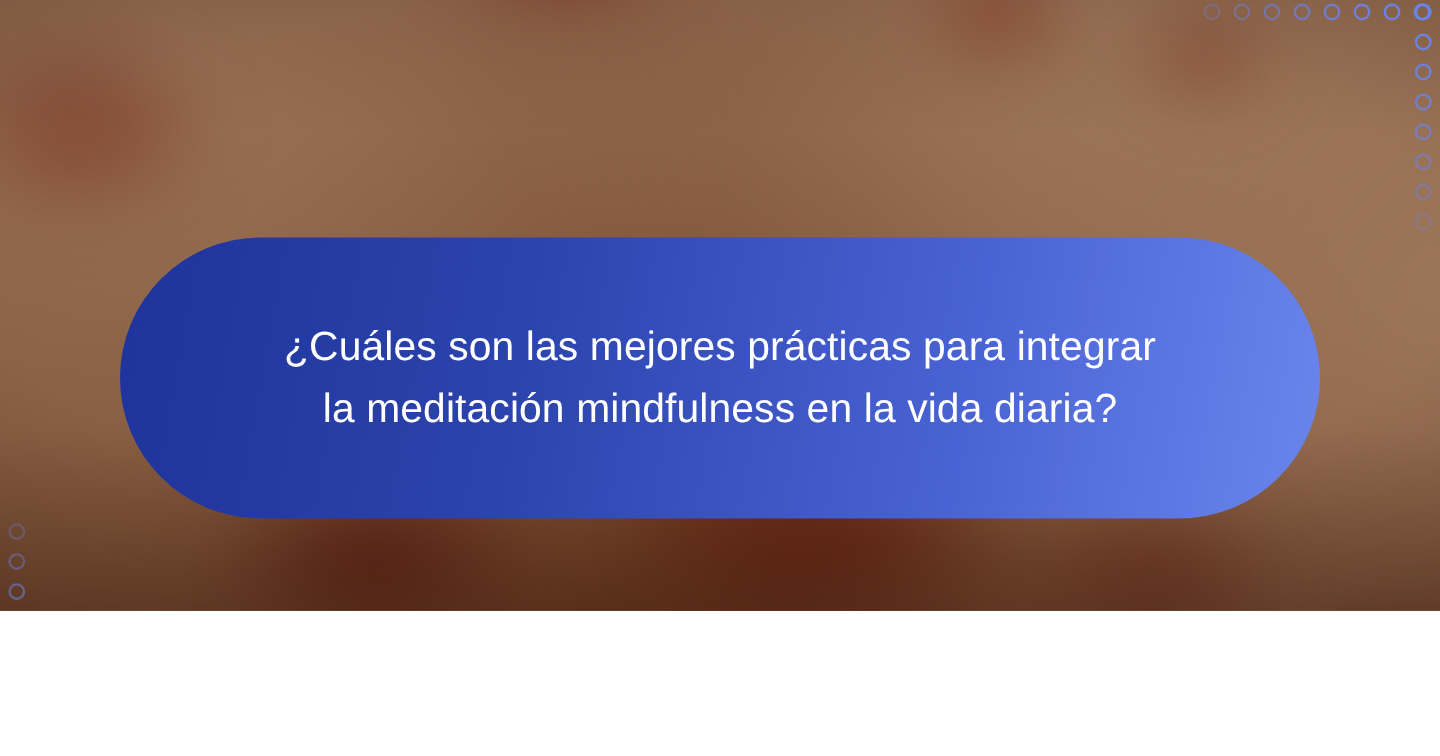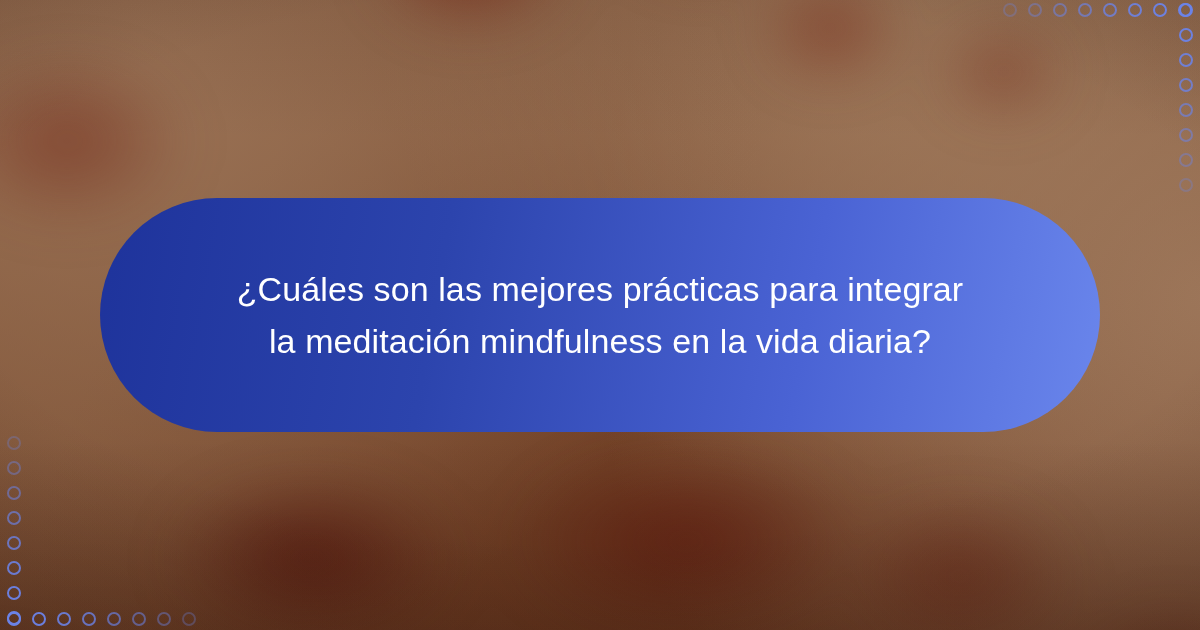--- a/index.html
+++ b/index.html
@@ -6,21 +6,21 @@
   * { margin:0; padding:0; box-sizing:border-box; }
 
   html, body {
     width:1200px; height:630px;
     overflow:hidden;
     font-family:"Liberation Sans", sans-serif;
   }
 
   #stage {
     position:relative;
-    width:1200px; height:630px;
+    width:1200px; height:509px;
     overflow:hidden;
     background:#22c55e;
   }
 
   
   .bg-layer {
     position:absolute;
     inset:-120px;
     background-repeat:no-repeat;
   }

